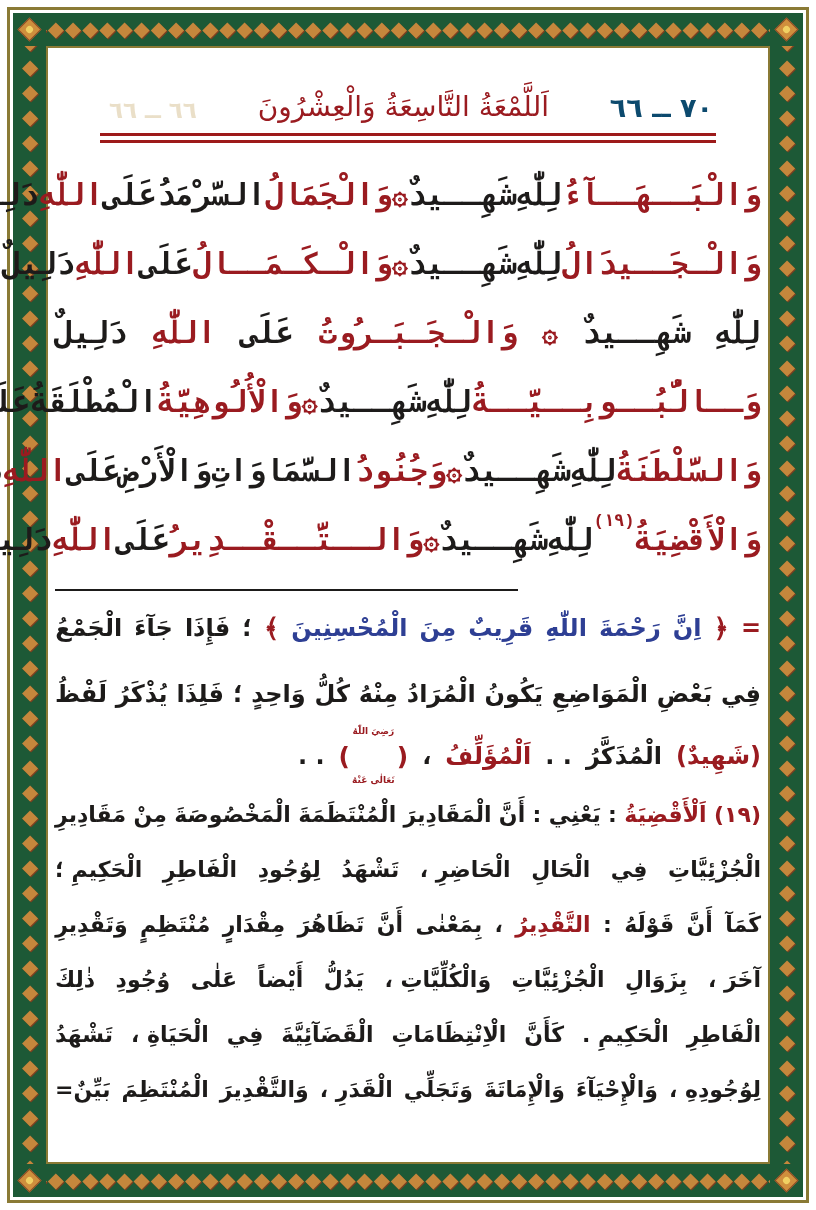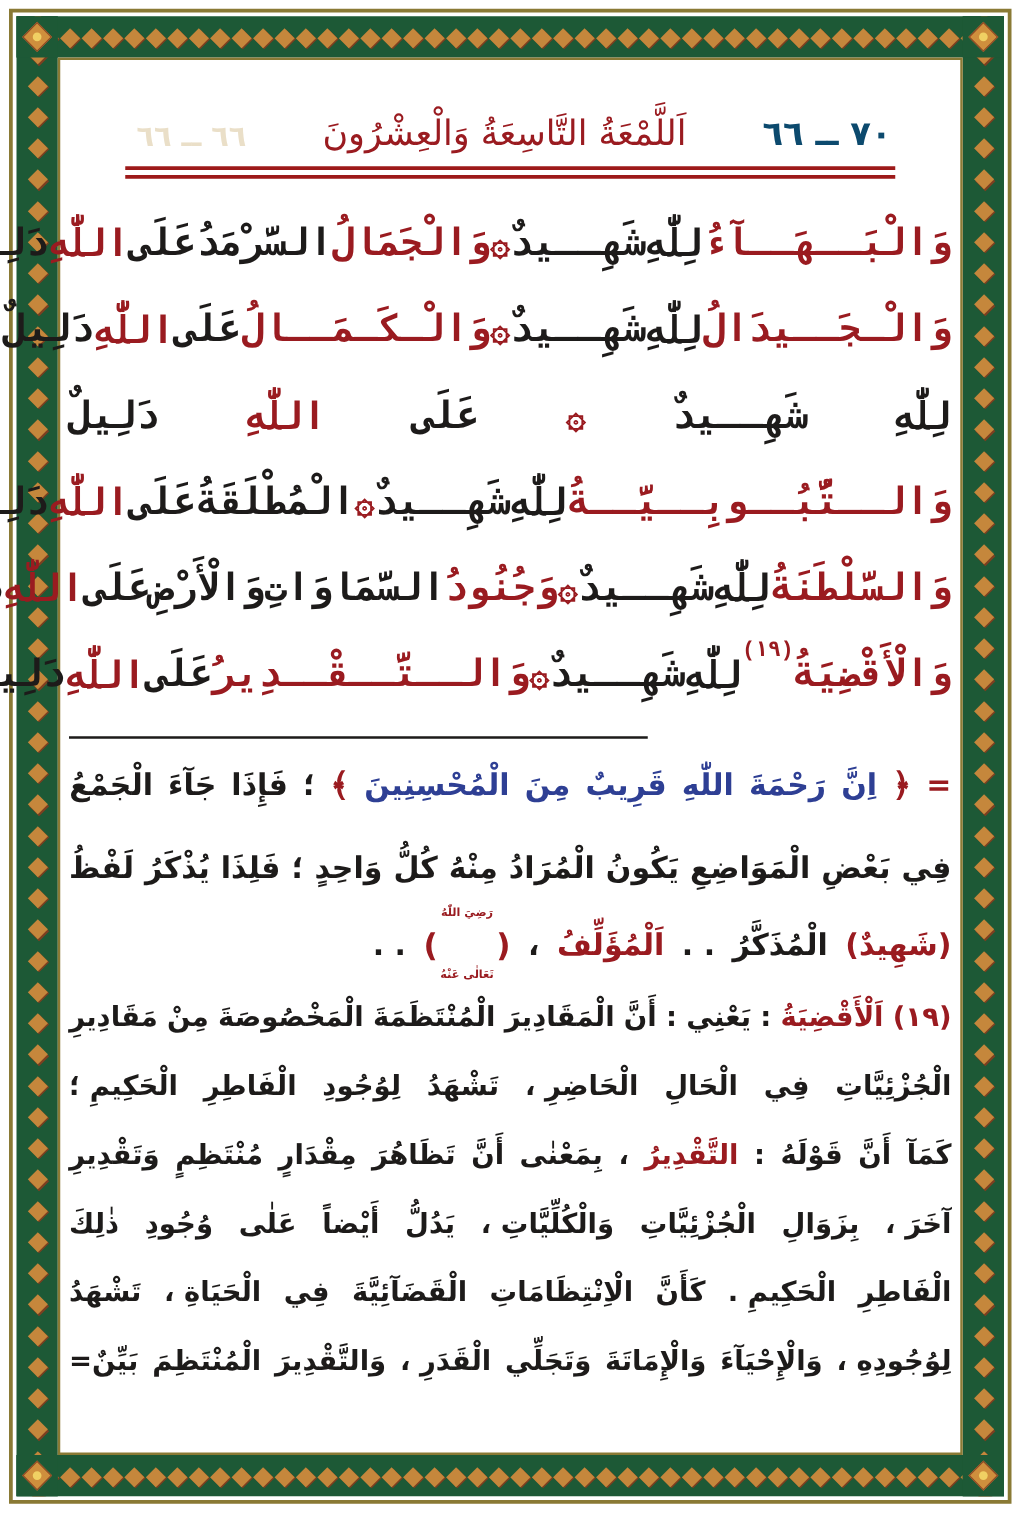--- a/index.html
+++ b/index.html
@@ -120,29 +120,31 @@
         <span class="w c-m rosette">۞</span>
         <span class="w c-m">وَالْـكَـمَــالُ</span>
         <span class="w c-k">عَلَى</span>
         <span class="w c-m">اللّٰهِ</span>
         <span class="w c-k">دَلِيلٌ</span>
       </div>
       <div class="l-main">
         <span class="w c-k">لِلّٰهِ</span>
         <span class="w c-k">شَهِــيدٌ</span>
         <span class="w c-m rosette">۞</span>
-        <span class="w c-k">عَلَى</span>
-        <span class="w c-m">اللّٰهِ</span>
-        <span class="w c-k">دَلِيلٌ</span>
-      </div>
-      <div class="l-main">
-        <span class="w c-m">وَالــتُّبُــوبِــيَّــةُ</span>
-        <span class="w c-k">لِلّٰهِ</span>
-        <span class="w c-k">شَهِــيدٌ</span>
-        <span class="w c-m rosette">۞</span>
+        <span class="w c-m">وَالْـجَـبَـرُوتُ</span>
+        <span class="w c-k">عَلَى</span>
+        <span class="w c-m">اللّٰهِ</span>
+        <span class="w c-k">دَلِيلٌ</span>
+      </div>
+      <div class="l-main">
+        <span class="w c-m">وَــالُّبُــوبِــيَّــةُ</span>
+        <span class="w c-k">لِلّٰهِ</span>
+        <span class="w c-k">شَهِــيدٌ</span>
+        <span class="w c-m rosette">۞</span>
+        <span class="w c-m">وَالْأُلُوهِيَّةُ</span>
         <span class="w c-k">الْمُطْلَقَةُ</span>
         <span class="w c-k">عَلَى</span>
         <span class="w c-m">اللّٰهِ</span>
         <span class="w c-k">دَلِيلٌ</span>
       </div>
       <div class="l-main">
         <span class="w c-m">وَالسَّلْطَنَةُ</span>
         <span class="w c-k">لِلّٰهِ</span>
         <span class="w c-k">شَهِــيدٌ</span>
         <span class="w c-m rosette">۞</span>

